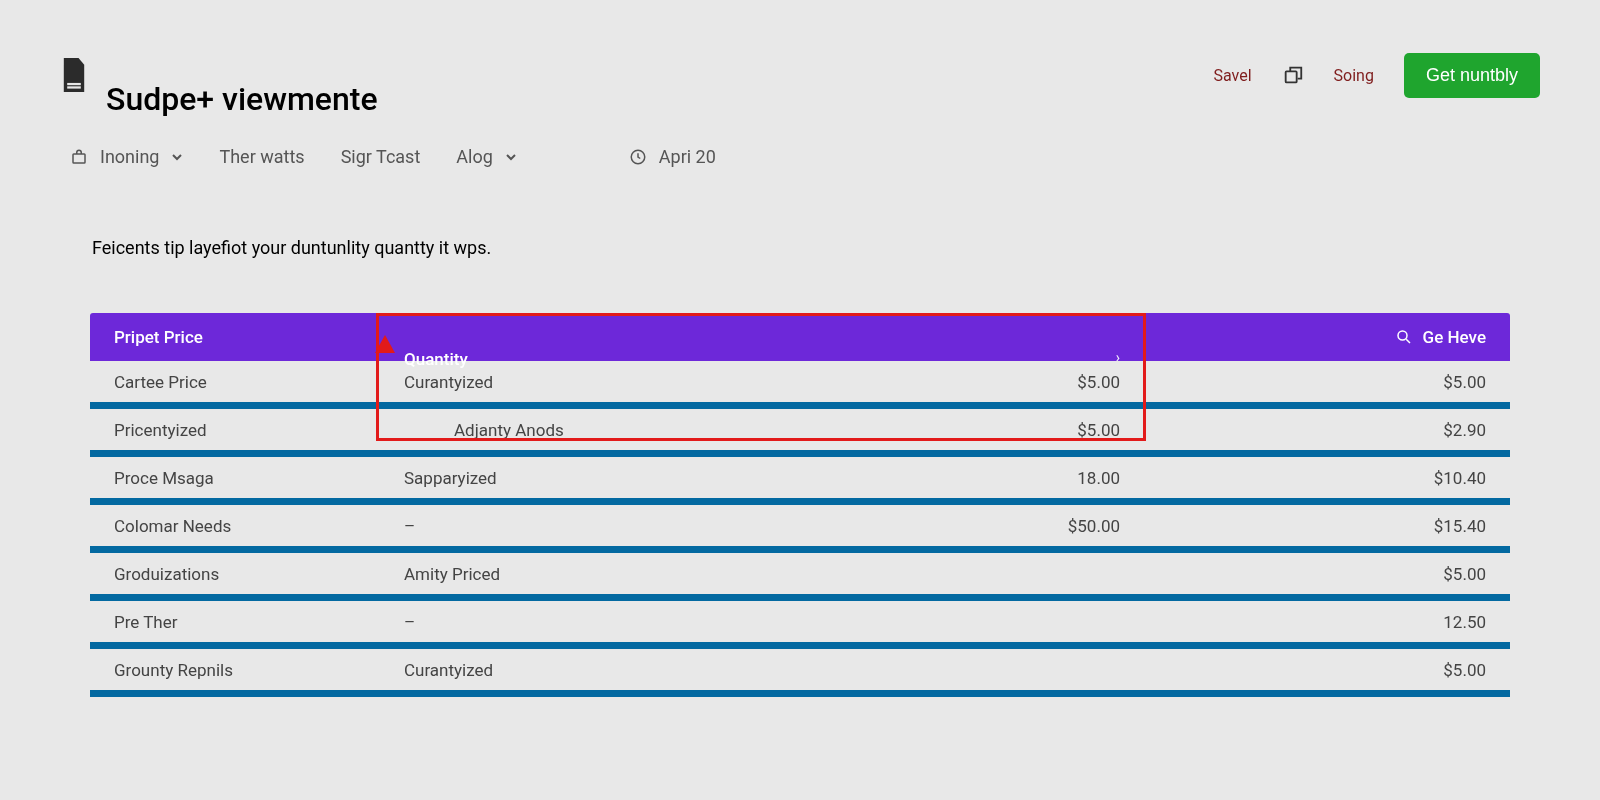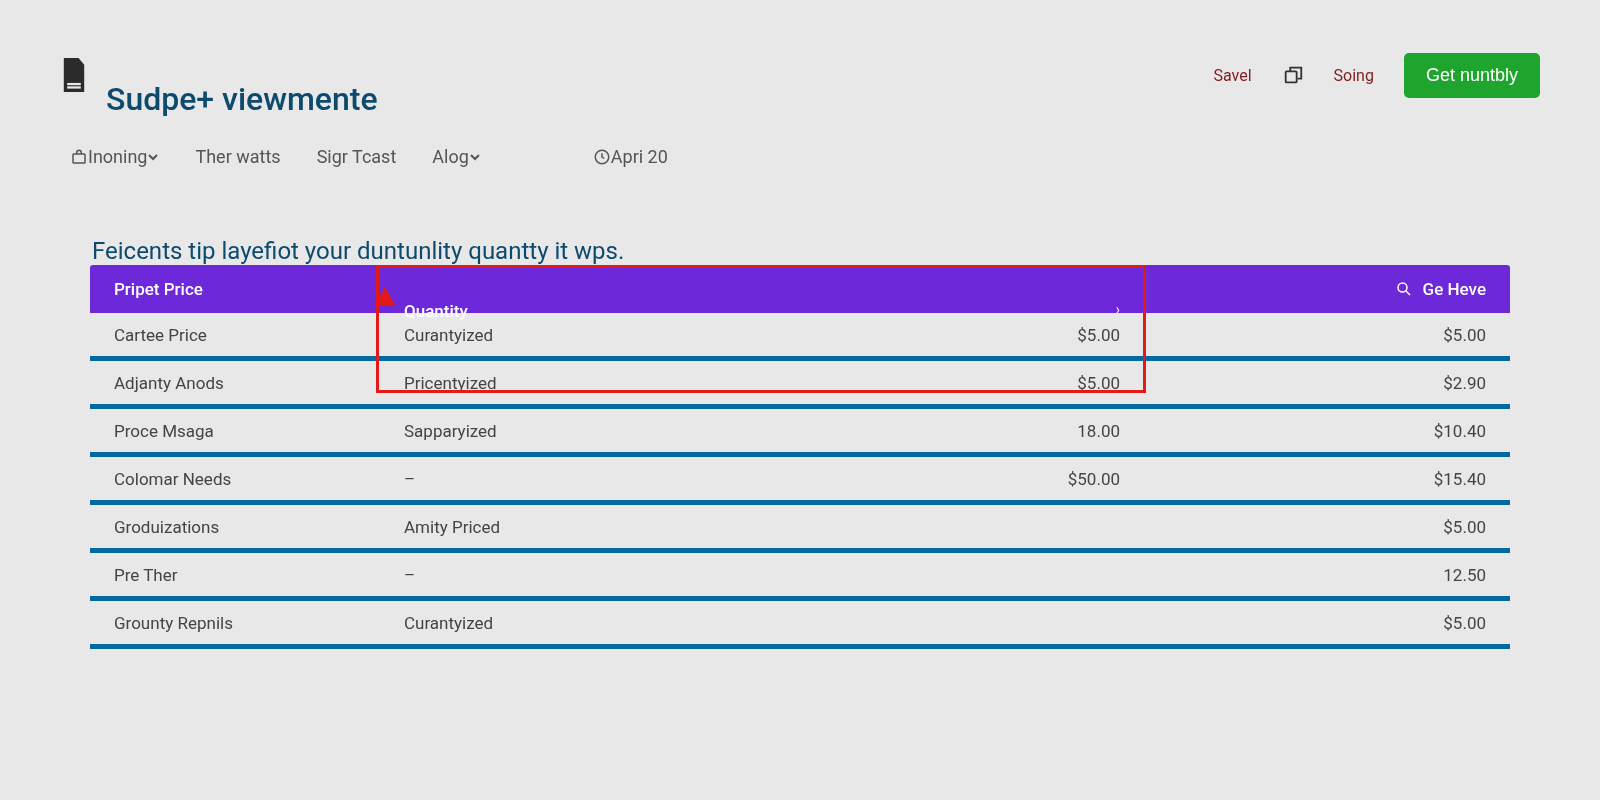--- a/index.html
+++ b/index.html
@@ -1,39 +1,39 @@
 <!DOCTYPE html>
 <html><head>
 <meta charset="utf-8">
 <style>
   * { box-sizing: border-box; margin: 0; padding: 0; }
   html, body { width: 1600px; height: 800px; background: #e8e8e8; font-family: -apple-system, "Segoe UI", Roboto, sans-serif; color: #333; overflow: hidden; }
   .page { padding: 32px 60px 0 60px; }
   .header { display: flex; align-items: center; justify-content: space-between; margin-bottom: 28px; }
   .header-left { display: flex; align-items: center; gap: 18px; }
   .doc-icon { width: 28px; height: 34px; }
-  .title { font-size: 32px; font-weight: 500; color: #0c4a6e; margin-top: 48px; }
+  .title { font-size: 32px; font-weight: 500; color: #000000; margin-top: 48px; }
   .header-right { display: flex; align-items: center; gap: 30px; }
   .link { font-size: 16px; color: #7f1d1d; cursor: pointer; text-align: right; }
   .share-icon { width: 22px; height: 22px; }
   .primary-btn { background: #1fa52e; color: #fff; font-size: 18px; font-weight: 500; padding: 12px 22px; border-radius: 5px; border: none; cursor: pointer; }
   .toolbar { display: flex; align-items: center; gap: 36px; padding-left: 10px; margin-bottom: 70px; color: #555; font-size: 18px; }
-  .tb-group { display: flex; align-items: center; gap: 0; cursor: pointer; }
+  .tb-group { display: flex; align-items: center; gap: 12px; cursor: pointer; }
   .tb-sep { width: 40px; }
-  .summary { padding-left: 32px; font-size: 24px; color: #0c4a6e; }
+  .summary { padding-left: 32px; font-size: 18px; color: #000000; margin-bottom: 55px; }
   .table-wrap { margin: 0 30px; position: relative; }
   .table-head { display: flex; align-items: center; background: #6d28d9; color: #fff; height: 48px; border-radius: 3px 3px 0 0; }
   .th { padding: 0 24px; font-size: 17px; font-weight: 500; }
   .col1 { width: 290px; }
   .col2 { flex: 1; display: flex; justify-content: space-between; padding-right: 40px; margin-top: 44px; }
   .chev { font-size: 14px; opacity: .9; }
   .col3 { width: 350px; display: flex; align-items: center; justify-content: flex-end; gap: 10px; }
   .search-icon { width: 18px; height: 18px; }
   .tbody { }
-  .row { display: flex; align-items: center; height: 48px; border-bottom: 5px solid #0369a1; font-size: 17px; color: #444; }
+  .row { display: flex; align-items: center; height: 48px; border-bottom: 7px solid #0369a1; font-size: 17px; color: #444; }
   .cell { padding: 0 24px; }
   .c1 { width: 290px; }
   .c2 { width: 340px; }
   .c3 { flex: 1; text-align: right; padding-right: 40px; }
   .c4 { width: 350px; text-align: right; padding-right: 24px; }
 
   
   .annot { position: absolute; border: 3px solid #e21a1a; pointer-events: none; }
   .annot-arrow { position: absolute; pointer-events: none; }
 </style>
@@ -113,22 +113,22 @@
       </div>
     </div>
     <div class="tbody" id="tbody">
         <div class="row">
           <div class="cell c1">Cartee Price</div>
           <div class="cell c2">Curantyized</div>
           <div class="cell c3">$5.00</div>
           <div class="cell c4">$5.00</div>
         </div>
         <div class="row">
+          <div class="cell c2">Pricentyized</div>
           <div class="cell c1">Adjanty Anods</div>
-          <div class="cell c2">Pricentyized</div>
           <div class="cell c3">$5.00</div>
           <div class="cell c4">$2.90</div>
         </div>
         <div class="row">
           <div class="cell c1">Proce Msaga</div>
           <div class="cell c2">Sapparyized</div>
           <div class="cell c3">18.00</div>
           <div class="cell c4">$10.40</div>
         </div>
         <div class="row">

